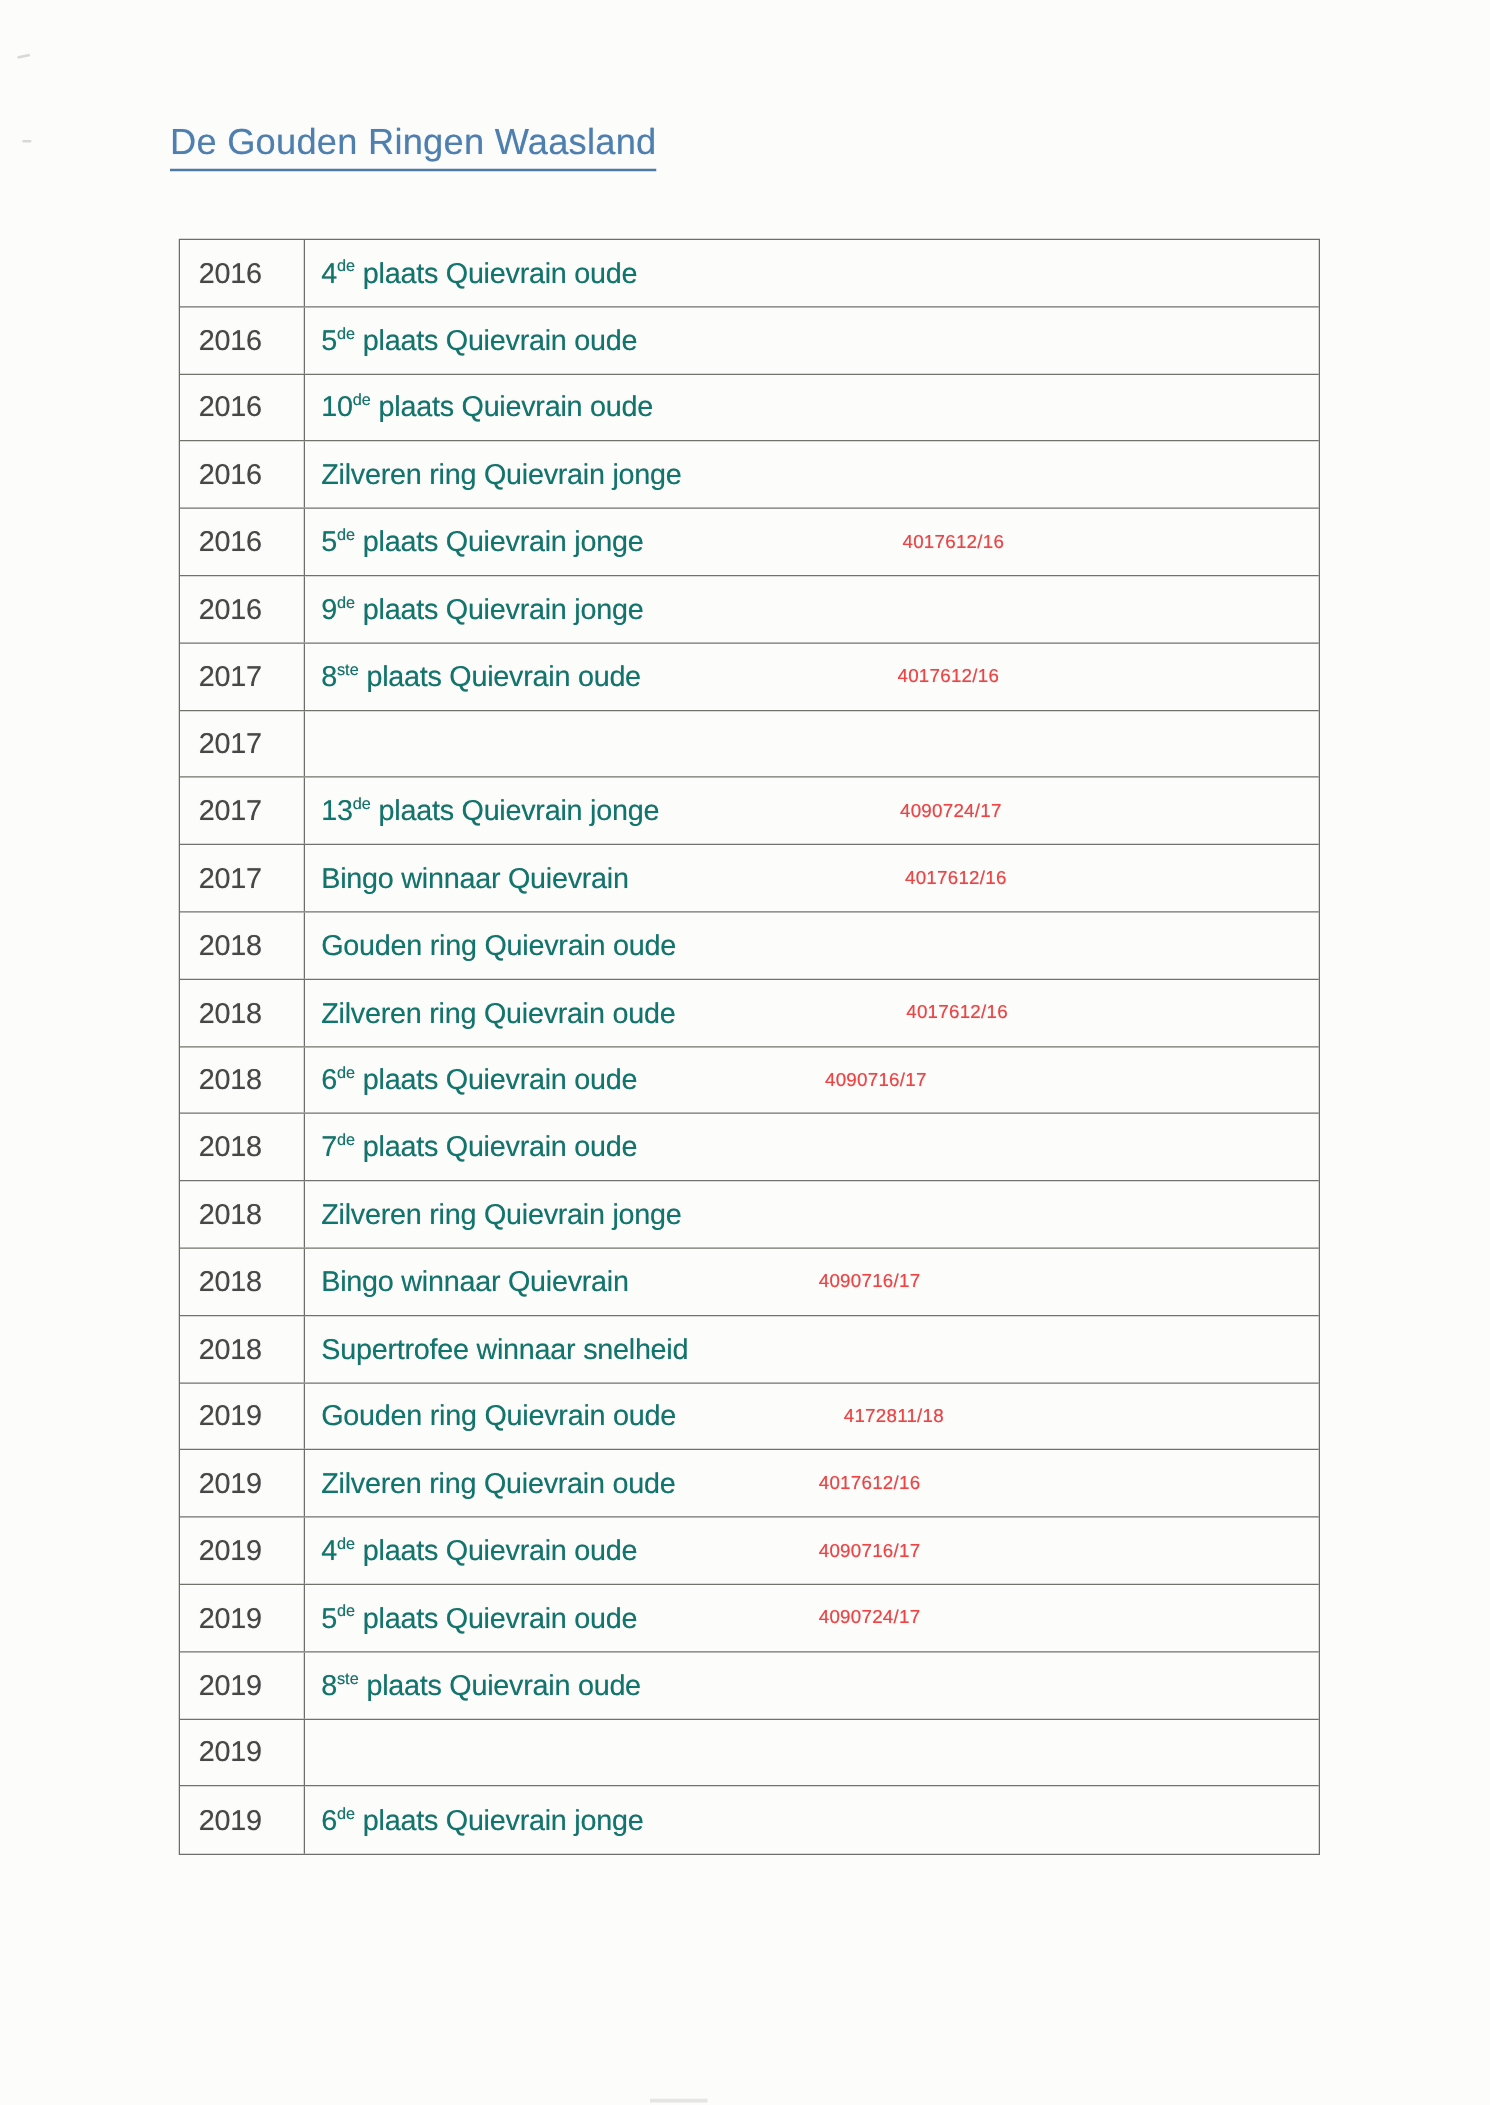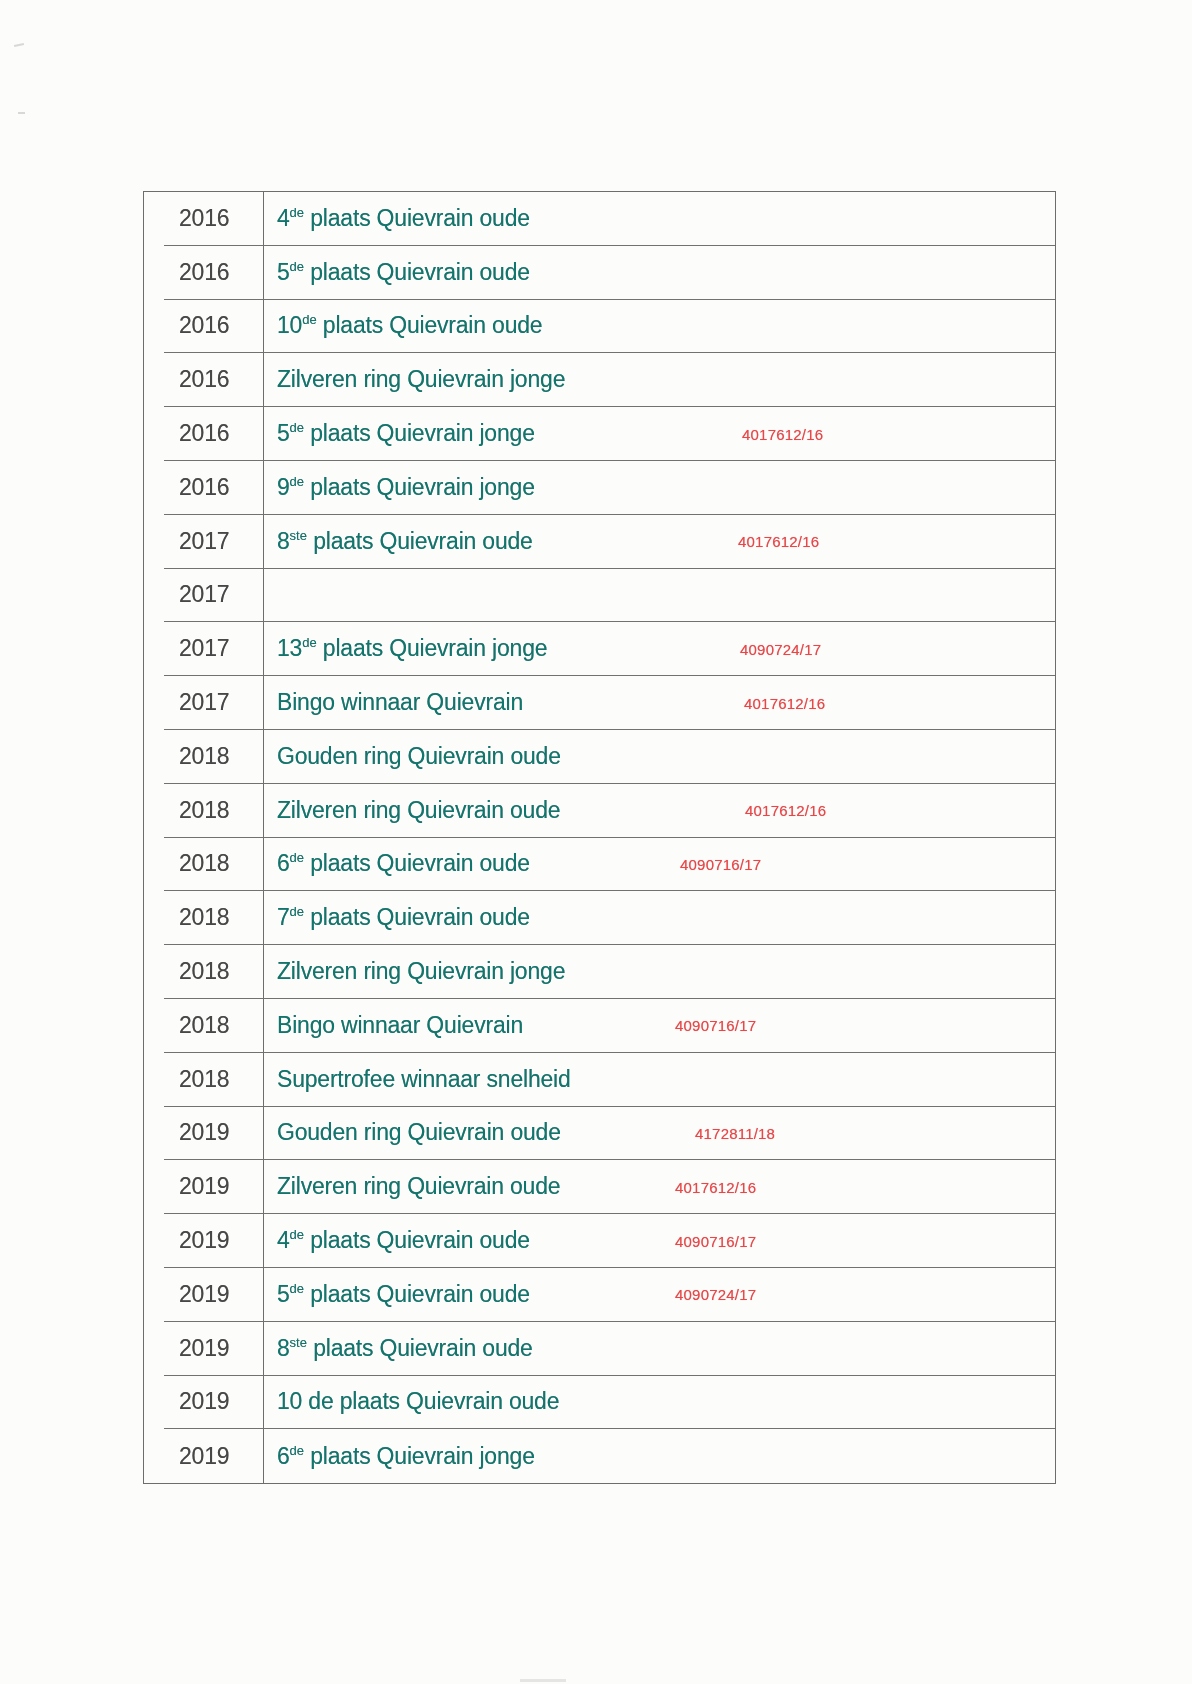--- a/index.html
+++ b/index.html
@@ -44,21 +44,20 @@
   }
 
   .awards-table {
     position: absolute;
     left: 143px;
     top: 191px;
     width: 913px;
     border: 1px solid #6d6d6b;
     box-sizing: border-box;
     background: transparent;
-    padding-left: 20px;
   }
   .row {
     display: flex;
     height: 53.8px;
     border-bottom: 1px solid #71716e;
     box-sizing: border-box;
   }
   .row:last-child { border-bottom: none; }
 
   .cell-year {
@@ -109,20 +108,21 @@
   }
 </style>
 </head>
 <body>
 
 <div class="page">
   <div class="scan-mark mark1"></div>
   <div class="scan-mark mark2"></div>
   <div class="scan-mark mark3"></div>
 
+  <h1 class="title">De Gouden Ringen Waasland</h1>
 
   <div class="awards-table" id="table">
   <div class="row">
     <div class="cell-year">
       <span class="year">2016</span>
     </div>
     <div class="cell-desc">
       <span class="desc">4<sup>de</sup> plaats Quievrain oude</span>
 
     </div>
@@ -331,24 +331,20 @@
     <div class="cell-desc">
       <span class="desc">8<sup>ste</sup> plaats Quievrain oude</span>
 
     </div>
   </div>
 
   <div class="row">
     <div class="cell-year">
       <span class="year">2019</span>
     </div>
-    <div class="cell-desc">
-      <span class="desc">10 de plaats Quievrain oude</span>
-
-    </div>
   </div>
 
   <div class="row">
     <div class="cell-year">
       <span class="year">2019</span>
     </div>
     <div class="cell-desc">
       <span class="desc">6<sup>de</sup> plaats Quievrain jonge</span>
 
     </div>

